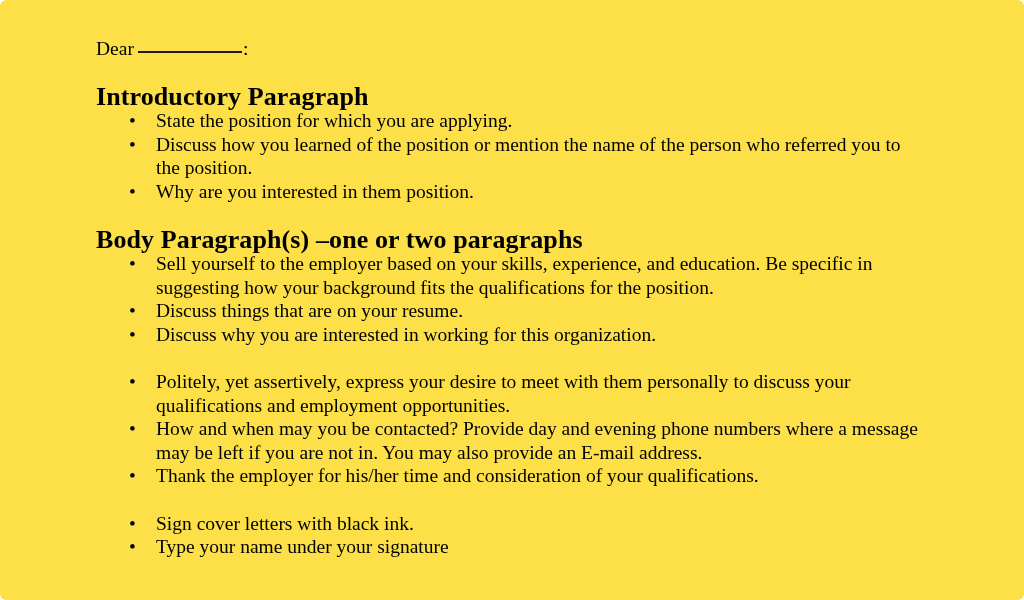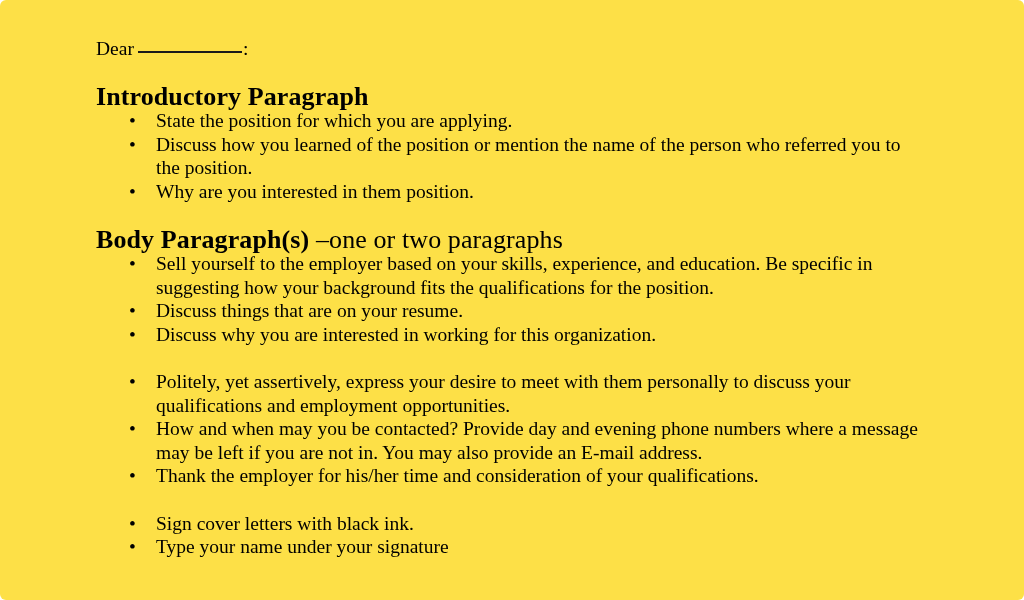--- a/index.html
+++ b/index.html
@@ -54,21 +54,21 @@
     margin-top: 22px;
   }
   .heading {
     font-size: 26px;
     font-weight: bold;
     line-height: 25px;
     margin: 0;
     letter-spacing: 0.1px;
   }
   .heading .heading-suffix {
-    font-weight: normal;
+    font-weight: bold;
   }
 
   
   ul.bullets {
     list-style: none;
     margin: 0;
     padding: 0;
   }
   ul.bullets li {
     position: relative;

